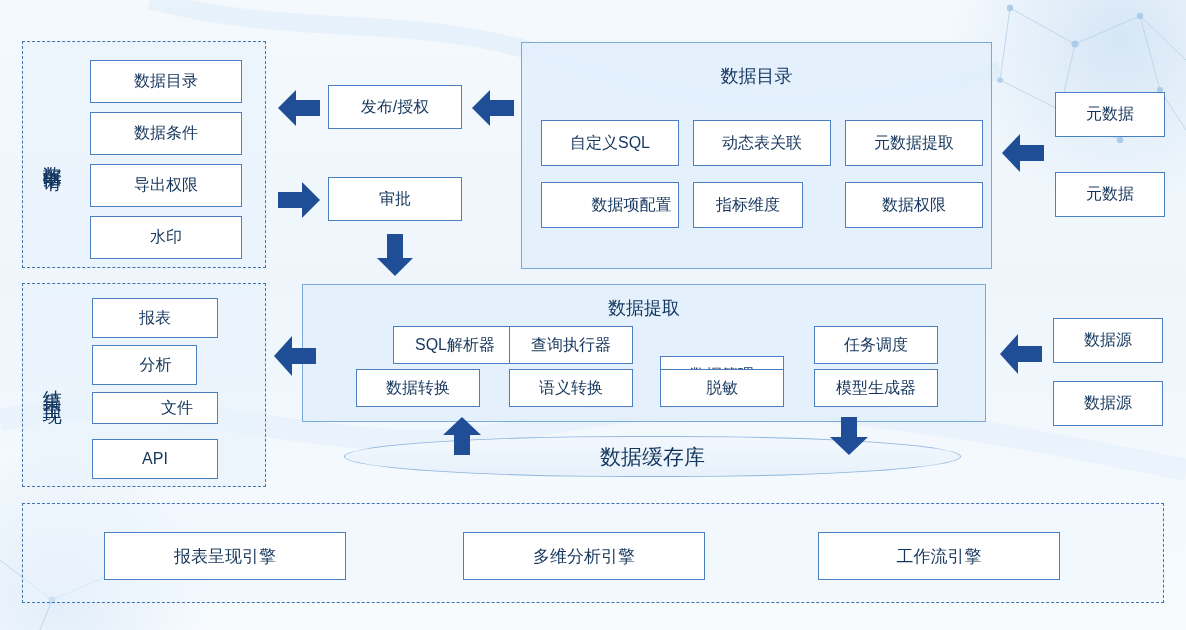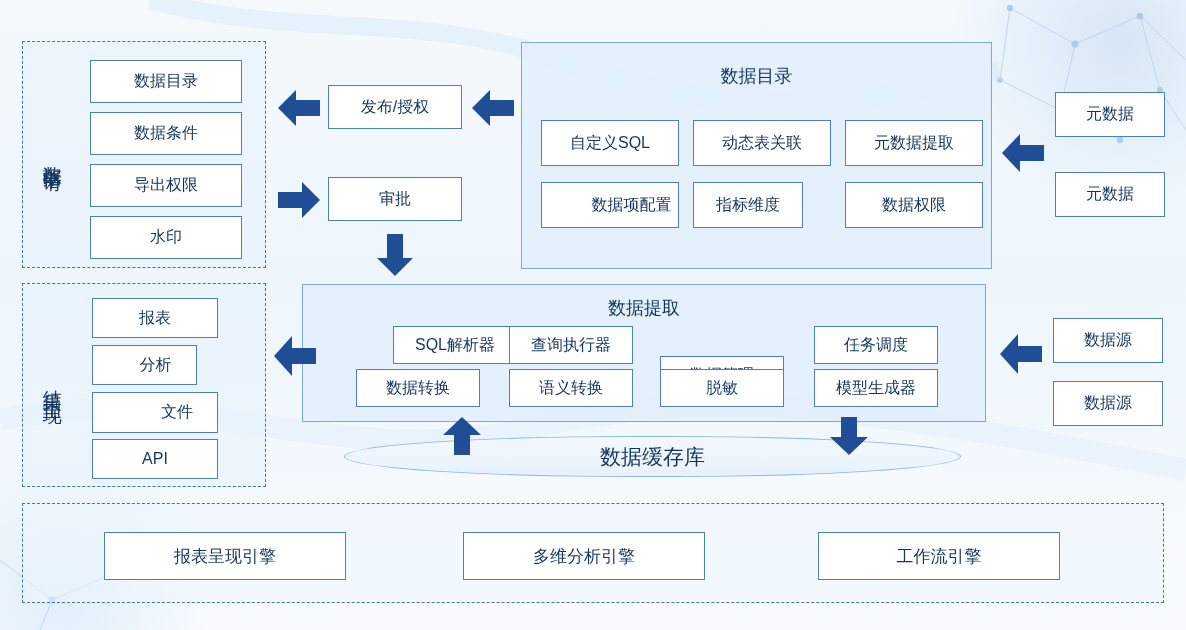--- a/index.html
+++ b/index.html
@@ -121,21 +121,21 @@
   <div class="cell" style="left:90px; top:60px; width:152px; height:43px;">数据目录</div>
   <div class="cell" style="left:90px; top:112px; width:152px; height:43px;">数据条件</div>
   <div class="cell" style="left:90px; top:164px; width:152px; height:43px;">导出权限</div>
   <div class="cell" style="left:90px; top:216px; width:152px; height:43px;">水印</div>
 
   <div class="group" style="left:22px; top:283px; width:244px; height:204px;"></div>
   <div class="vlabel" style="left:32px; top:296px; width:40px; height:180px; letter-spacing:6px;">结果呈现</div>
 
   <div class="cell" style="left:92px; top:298px; width:126px; height:40px;">报表</div>
   <div class="cell" style="left:92px; top:345px; width:105px; height:40px;padding-left:22px;">分析</div>
-  <div class="cell" style="left:92px; top:392px; width:126px; height:41px;padding-left:44px;">文件</div>
+  <div class="cell" style="left:92px; top:392px; width:126px; height:32px;padding-left:44px;">文件</div>
   <div class="cell" style="left:92px; top:439px; width:126px; height:40px;">API</div>
 
   <div class="cell" style="left:328px; top:85px; width:134px; height:44px;">发布/授权</div>
   <div class="cell" style="left:328px; top:177px; width:134px; height:44px;">审批</div>
 
   <svg class="arrow" style="left:276px; top:84px;" width="46" height="48" viewBox="0 0 46 48">
     <polygon points="2,24 20,6 20,16 44,16 44,32 20,32 20,42" fill="#1f4e96"></polygon>
   </svg>
 
   <svg class="arrow" style="left:470px; top:84px;" width="46" height="48" viewBox="0 0 46 48">

